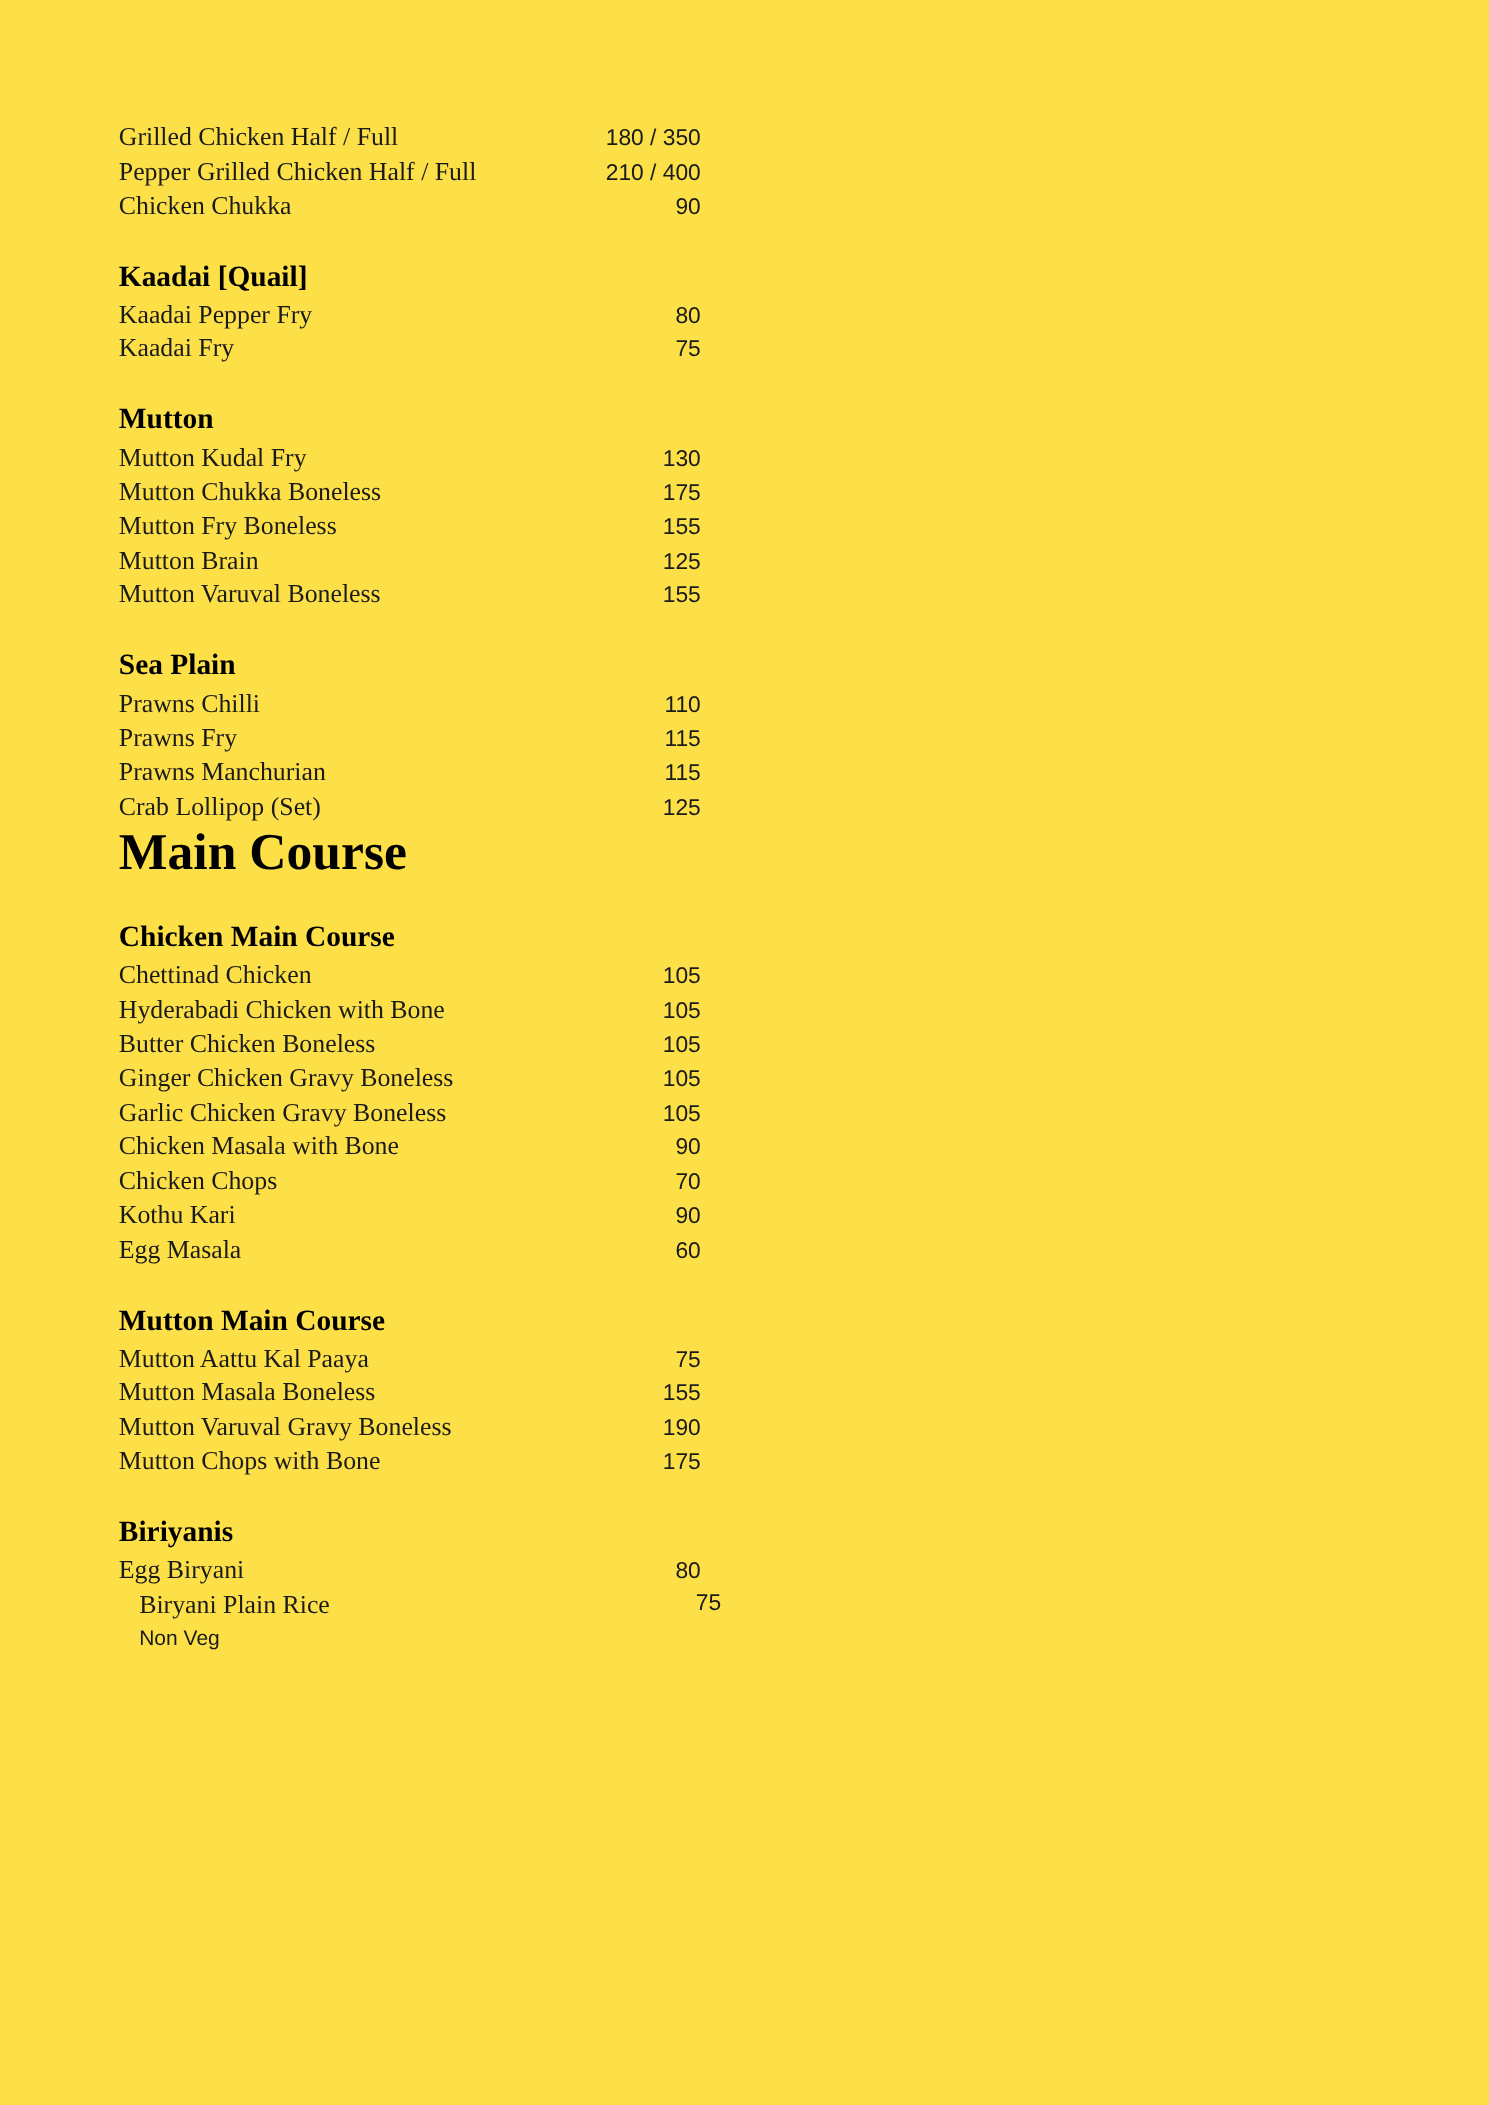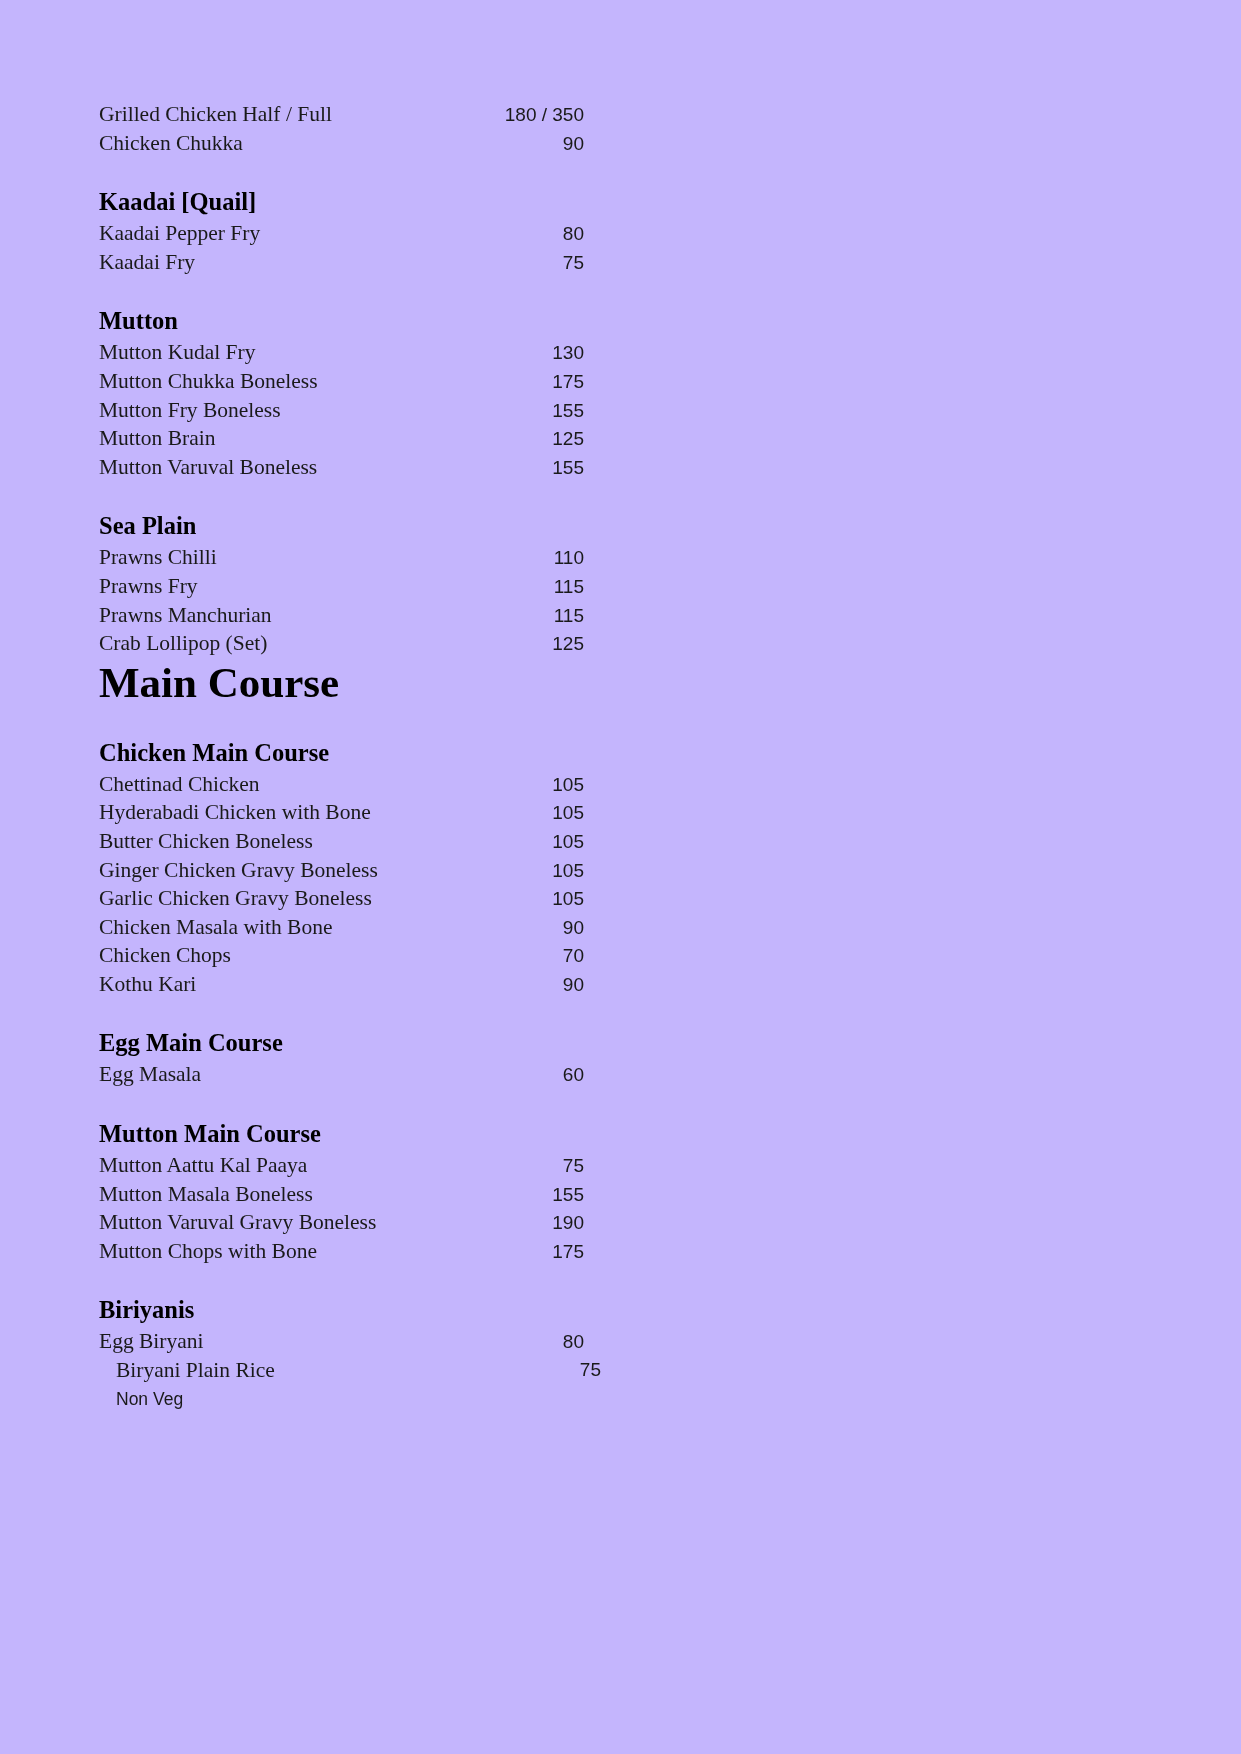--- a/index.html
+++ b/index.html
@@ -15,21 +15,21 @@
     color: #1a1a1a;
     position: relative;
     overflow: hidden;
   }
   .page {
     position: absolute;
     left: 0;
     top: 0;
     width: 1241px;
     height: 1754px;
-    background: #c4b5fd;
+    background: #fde047;
   }
   .menu-body {
     position: absolute;
     left: 99px;
     top: 100px;
     width: 700px;
   }
 
   
   .item-row {
@@ -104,20 +104,24 @@
 </head>
 <body>
 
 <div class="page">
   <div class="menu-body" id="menu-body">
       <div class="item-row">
         <span class="item-name">Grilled Chicken Half / Full</span>
         <span class="item-price">180 / 350</span>
       </div>
       <div class="item-row">
+        <span class="item-name">Pepper Grilled Chicken Half / Full</span>
+        <span class="item-price">210 / 400</span>
+      </div>
+      <div class="item-row">
         <span class="item-name">Chicken Chukka</span>
         <span class="item-price">90</span>
       </div>
       <div class="section-head">Kaadai [Quail]</div>
       <div class="item-row">
         <span class="item-name">Kaadai Pepper Fry</span>
         <span class="item-price">80</span>
       </div>
       <div class="item-row">
         <span class="item-name">Kaadai Fry</span>
@@ -188,21 +192,20 @@
         <span class="item-price">90</span>
       </div>
       <div class="item-row">
         <span class="item-name">Chicken Chops</span>
         <span class="item-price">70</span>
       </div>
       <div class="item-row">
         <span class="item-name">Kothu Kari</span>
         <span class="item-price">90</span>
       </div>
-      <div class="section-head">Egg Main Course</div>
       <div class="item-row">
         <span class="item-name">Egg Masala</span>
         <span class="item-price">60</span>
       </div>
       <div class="section-head">Mutton Main Course</div>
       <div class="item-row">
         <span class="item-name">Mutton Aattu Kal Paaya</span>
         <span class="item-price">75</span>
       </div>
       <div class="item-row">

